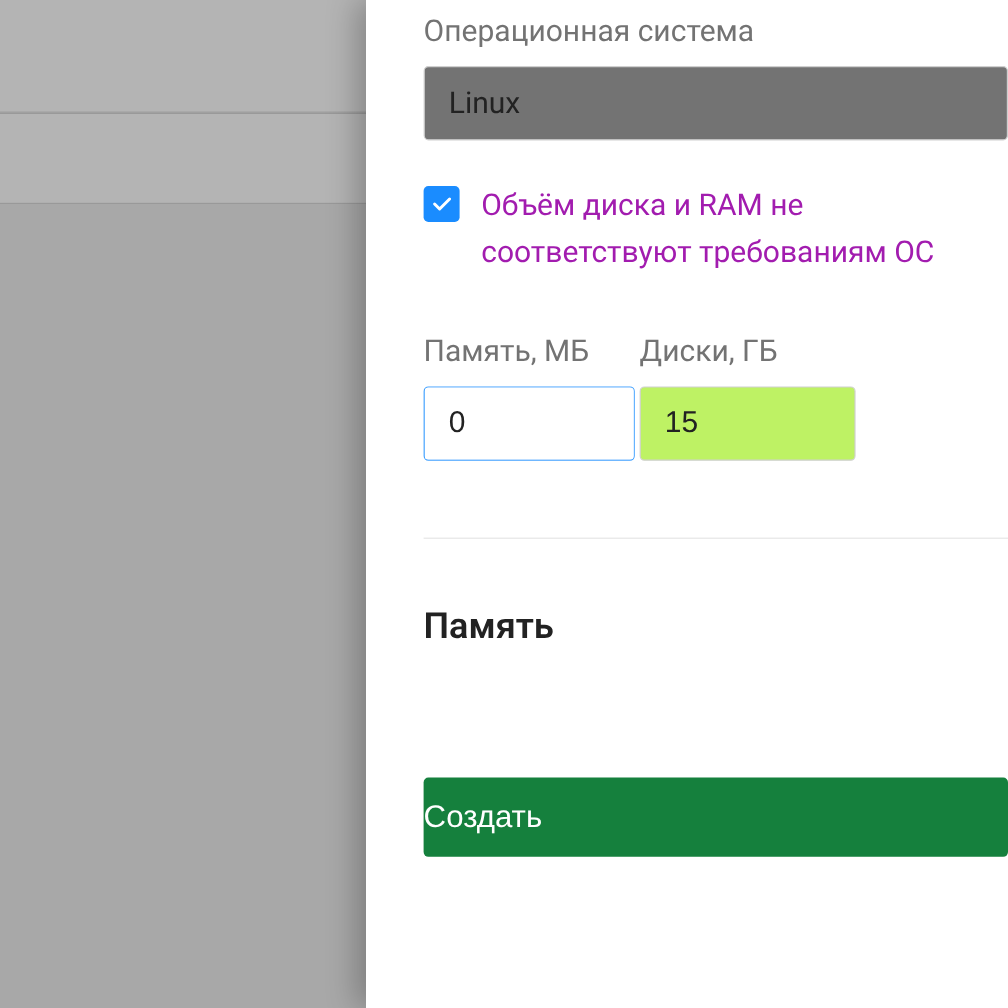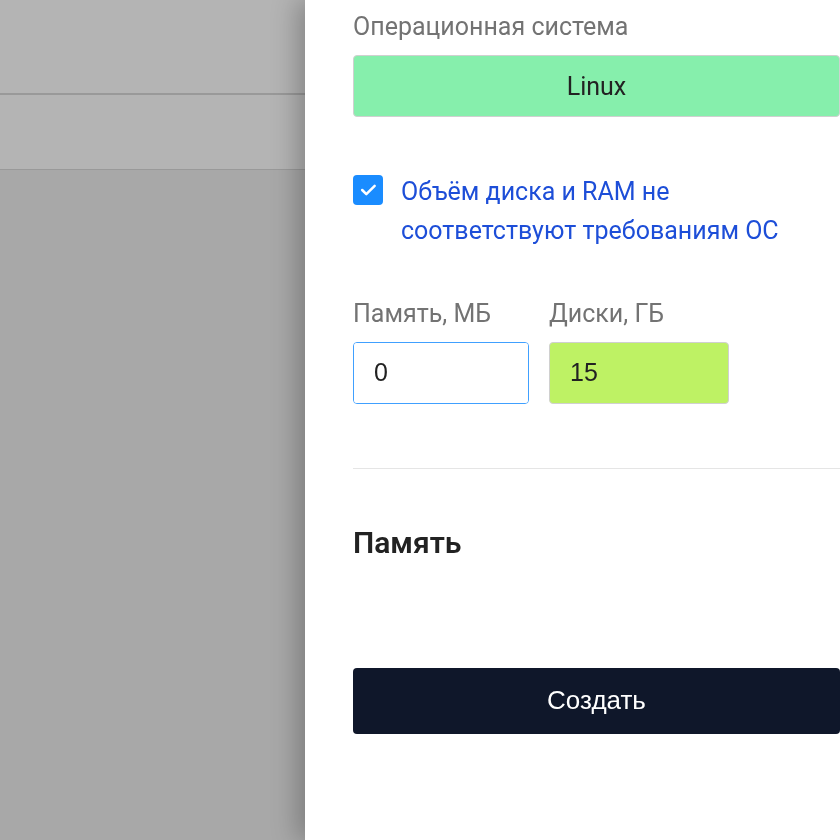--- a/index.html
+++ b/index.html
@@ -59,24 +59,23 @@
     .select-box {
       width: 100%;
       height: 62px;
       border: 1px solid #d0d0d0;
       border-radius: 4px;
       display: flex;
       align-items: center;
       padding: 0 20px;
       font-size: 25px;
       color: #222;
-      background: #86efac;
+      background: #737373;
       cursor: pointer;
-      margin-bottom: 56px;
-      justify-content: center;
+      margin-bottom: 36px;
     }
     .checkbox-row {
       display: flex;
       align-items: flex-start;
       gap: 18px;
       margin-bottom: 48px;
     }
     .checkbox {
       width: 30px;
       height: 30px;
@@ -88,26 +87,26 @@
       justify-content: center;
       cursor: pointer;
       margin-top: 2px;
     }
     .checkbox svg {
       width: 20px;
       height: 20px;
     }
     .checkbox-label {
       font-size: 25px;
-      color: #1d4ed8;
+      color: #a21caf;
       line-height: 1.55;
     }
     .inputs-row {
       display: flex;
-      gap: 20px;
+      gap: 4px;
       margin-bottom: 64px;
     }
     .input-col {
       display: flex;
       flex-direction: column;
     }
     .stepper {
       display: flex;
       width: 176px;
       height: 62px;
@@ -142,30 +141,29 @@
     }
     .total-label {
       font-size: 30px;
       font-weight: 600;
       color: #222;
       margin-bottom: 108px;
     }
     .create-btn {
       width: 100%;
       height: 66px;
-      background: #0f172a;
+      background: #15803d;
       color: #fff;
       border: none;
       border-radius: 4px;
       font-size: 26px;
       font-weight: 400;
       cursor: pointer;
       display: flex;
       align-items: center;
-      justify-content: center;
     }
   </style>
 </head>
 <body>
 
 <div class="backdrop">
   <div class="backdrop-row backdrop-row-1"></div>
   <div class="backdrop-row backdrop-row-2"></div>
 </div>
 

